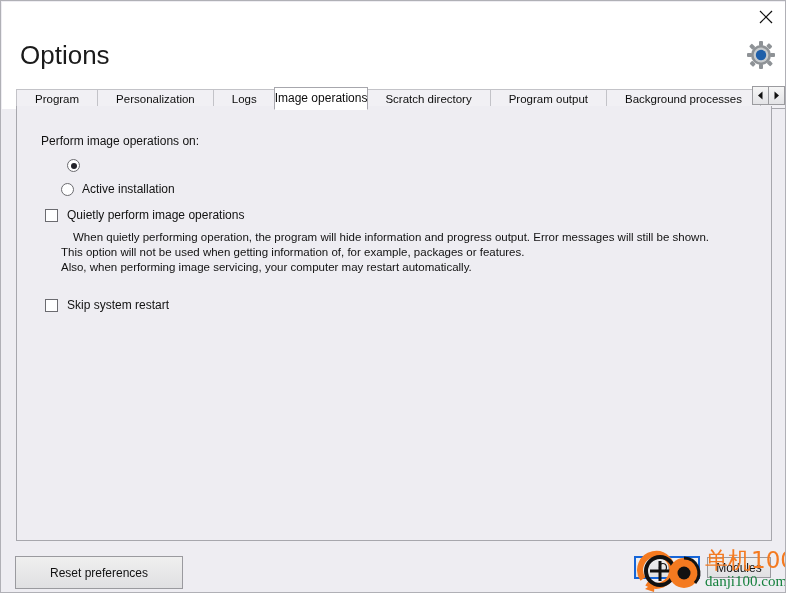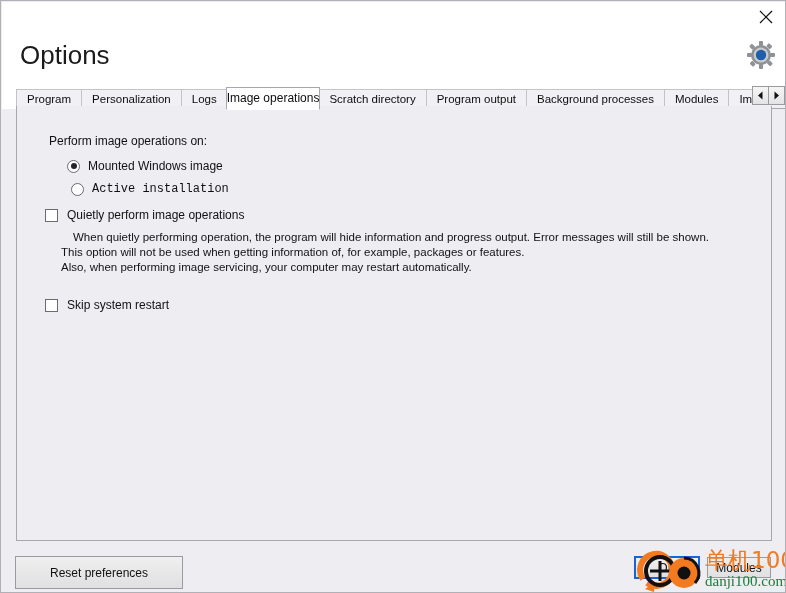--- a/index.html
+++ b/index.html
@@ -65,21 +65,21 @@
     left: 15px; top: 85px;
     width: 756px; height: 21px;
     white-space: nowrap;
     font-size: 0;
   }
   .tab {
     display: inline-block;
     vertical-align: bottom;
     height: 20px;
     line-height: 19px;
-    padding: 0 10px;
+    padding: 0 18px;
     font-size: 11.5px;
     font-family: "Liberation Sans", sans-serif;
     color: #0d0d0d;
     background: #f1f0f4;
     border: 1px solid #c3c3c8;
     border-bottom: 1px solid #a7a7ad;
     margin-right: -1px;
     cursor: default;
     position: relative;
   }
@@ -286,30 +286,29 @@
         <svg width="7" height="9" viewBox="0 0 7 9">
             <polygon points="1.5,0.5 1.5,8.5 6,4.5" fill="#111"></polygon>
           </svg>
       </span>
     </div>
   </div>
 
   <div id="panel">
     <div id="panel-inner">
 
-      <div class="section-label" style="left:32px; top:28px;">Perform image operations on:</div>
+      <div class="section-label" style="left:24px; top:28px;">Perform image operations on:</div>
 
       <div class="radio-row checked" style="left:50px; top:53px;">
         <span class="radio-mark">
             <span class="dot"></span>
           </span>
-        <span class="radio-label">Mounted Windows image</span>
       </div>
 
-      <div class="radio-row" style="left:54px; top:76px;font-family:Liberation Mono, monospace;">
+      <div class="radio-row" style="left:44px; top:76px;">
         <span class="radio-mark"></span>
         <span class="radio-label">Active installation</span>
       </div>
 
       <div class="check-row" style="left:28px; top:102px;">
         <span class="check-mark"></span>
         <span class="check-label">Quietly perform image operations</span>
       </div>
 
       <div class="desc" style="left:56px; top:124px;">When quietly performing operation, the program will hide information and progress output. Error messages will still be shown.</div>

